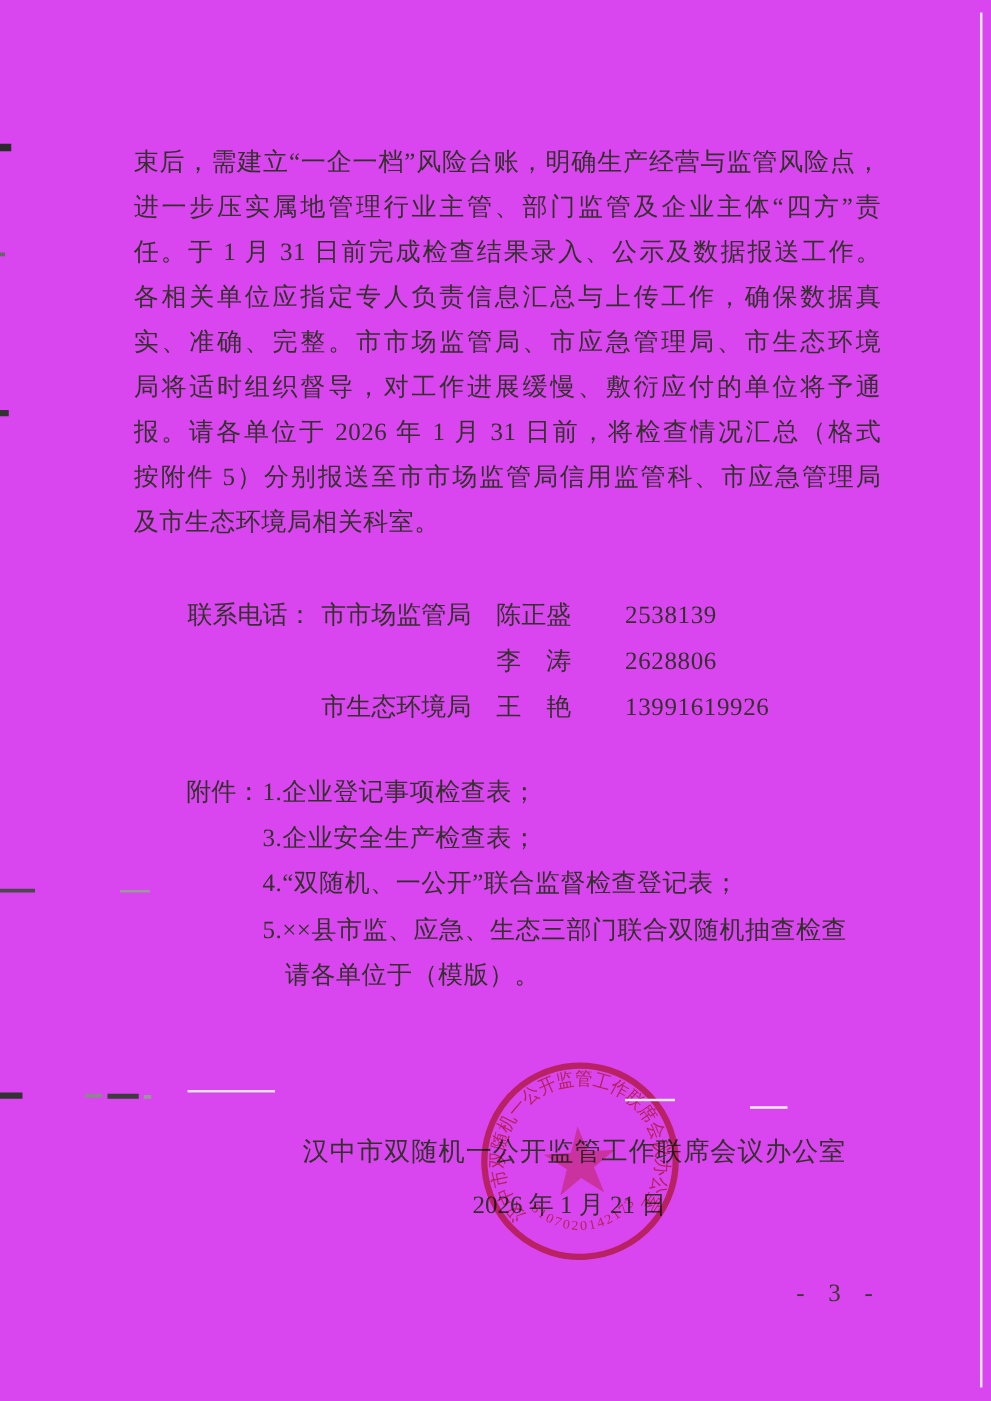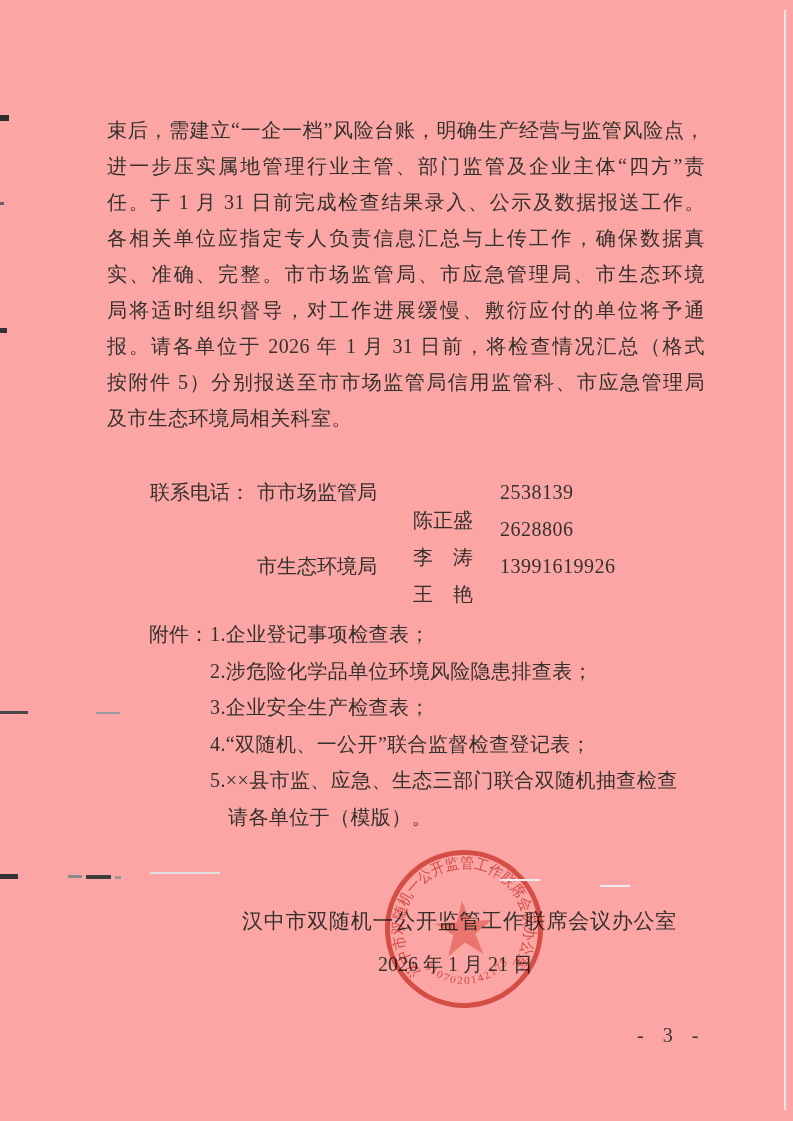--- a/index.html
+++ b/index.html
@@ -1,37 +1,37 @@
 <!DOCTYPE html>
 <html><head>
 <meta charset="utf-8">
 <style>
   html,body{margin:0;padding:0;background:#8a8a8a;}
   .page{
     position:relative;
     width:793px;height:1121px;
     margin:0 auto;
-    background:#fca5a5;
+    background:#d946ef;
     overflow:hidden;
     font-family:"Liberation Serif","DejaVu Serif",serif;
     color:#34312d;
   }
   
   .body-text{position:absolute;left:107px;top:112px;width:598px;}
   .bl{
     height:36px;line-height:36px;font-size:20px;
     white-space:nowrap;letter-spacing:.4px;
   }
   .bl.just{white-space:normal;text-align:justify;text-align-last:justify;}
   
   .contacts{position:absolute;left:150px;top:474px;width:560px;}
   .c-row{position:relative;height:37px;line-height:37px;font-size:20px;}
   .c-label{position:absolute;left:0;}
   .c-dept{position:absolute;left:107px;}
-  .c-name{position:absolute;left:263px;margin-top:28px;}
+  .c-name{position:absolute;left:247px;}
   .c-phone{position:absolute;left:350px;letter-spacing:.5px;}
   
   .attachments{position:absolute;left:149px;top:616px;width:600px;}
   .a-label{position:absolute;left:0;top:0;height:36.6px;line-height:36.6px;font-size:20px;text-align:center;}
   .a-items{position:absolute;left:61px;top:0;}
   .a-item{height:36.6px;line-height:36.6px;font-size:20px;white-space:nowrap;letter-spacing:.4px;}
   .a-item.wrap{padding-left:18px;}
   
   .signature{
     position:absolute;left:242px;top:906px;width:440px;
@@ -88,21 +88,20 @@
       <span class="c-dept">市生态环境局</span>
       <span class="c-name">王　艳</span>
       <span class="c-phone">13991619926</span>
     </div>
   </div>
 
   <div class="attachments">
     <div class="a-label">附件：</div>
     <div class="a-items">
       <div class="a-item">1.企业登记事项检查表；</div>
-      <div class="a-item">2.涉危险化学品单位环境风险隐患排查表；</div>
       <div class="a-item">3.企业安全生产检查表；</div>
       <div class="a-item">4.“双随机、一公开”联合监督检查登记表；</div>
       <div class="a-item">5.××县市监、应急、生态三部门联合双随机抽查检查</div>
       <div class="a-item wrap">请各单位于（模版）。</div>
     </div>
   </div>
 
   <div class="signature">汉中市双随机一公开监管工作联席会议办公室</div>
   <div class="doc-date">2026 年 1 月 21 日</div>
 

